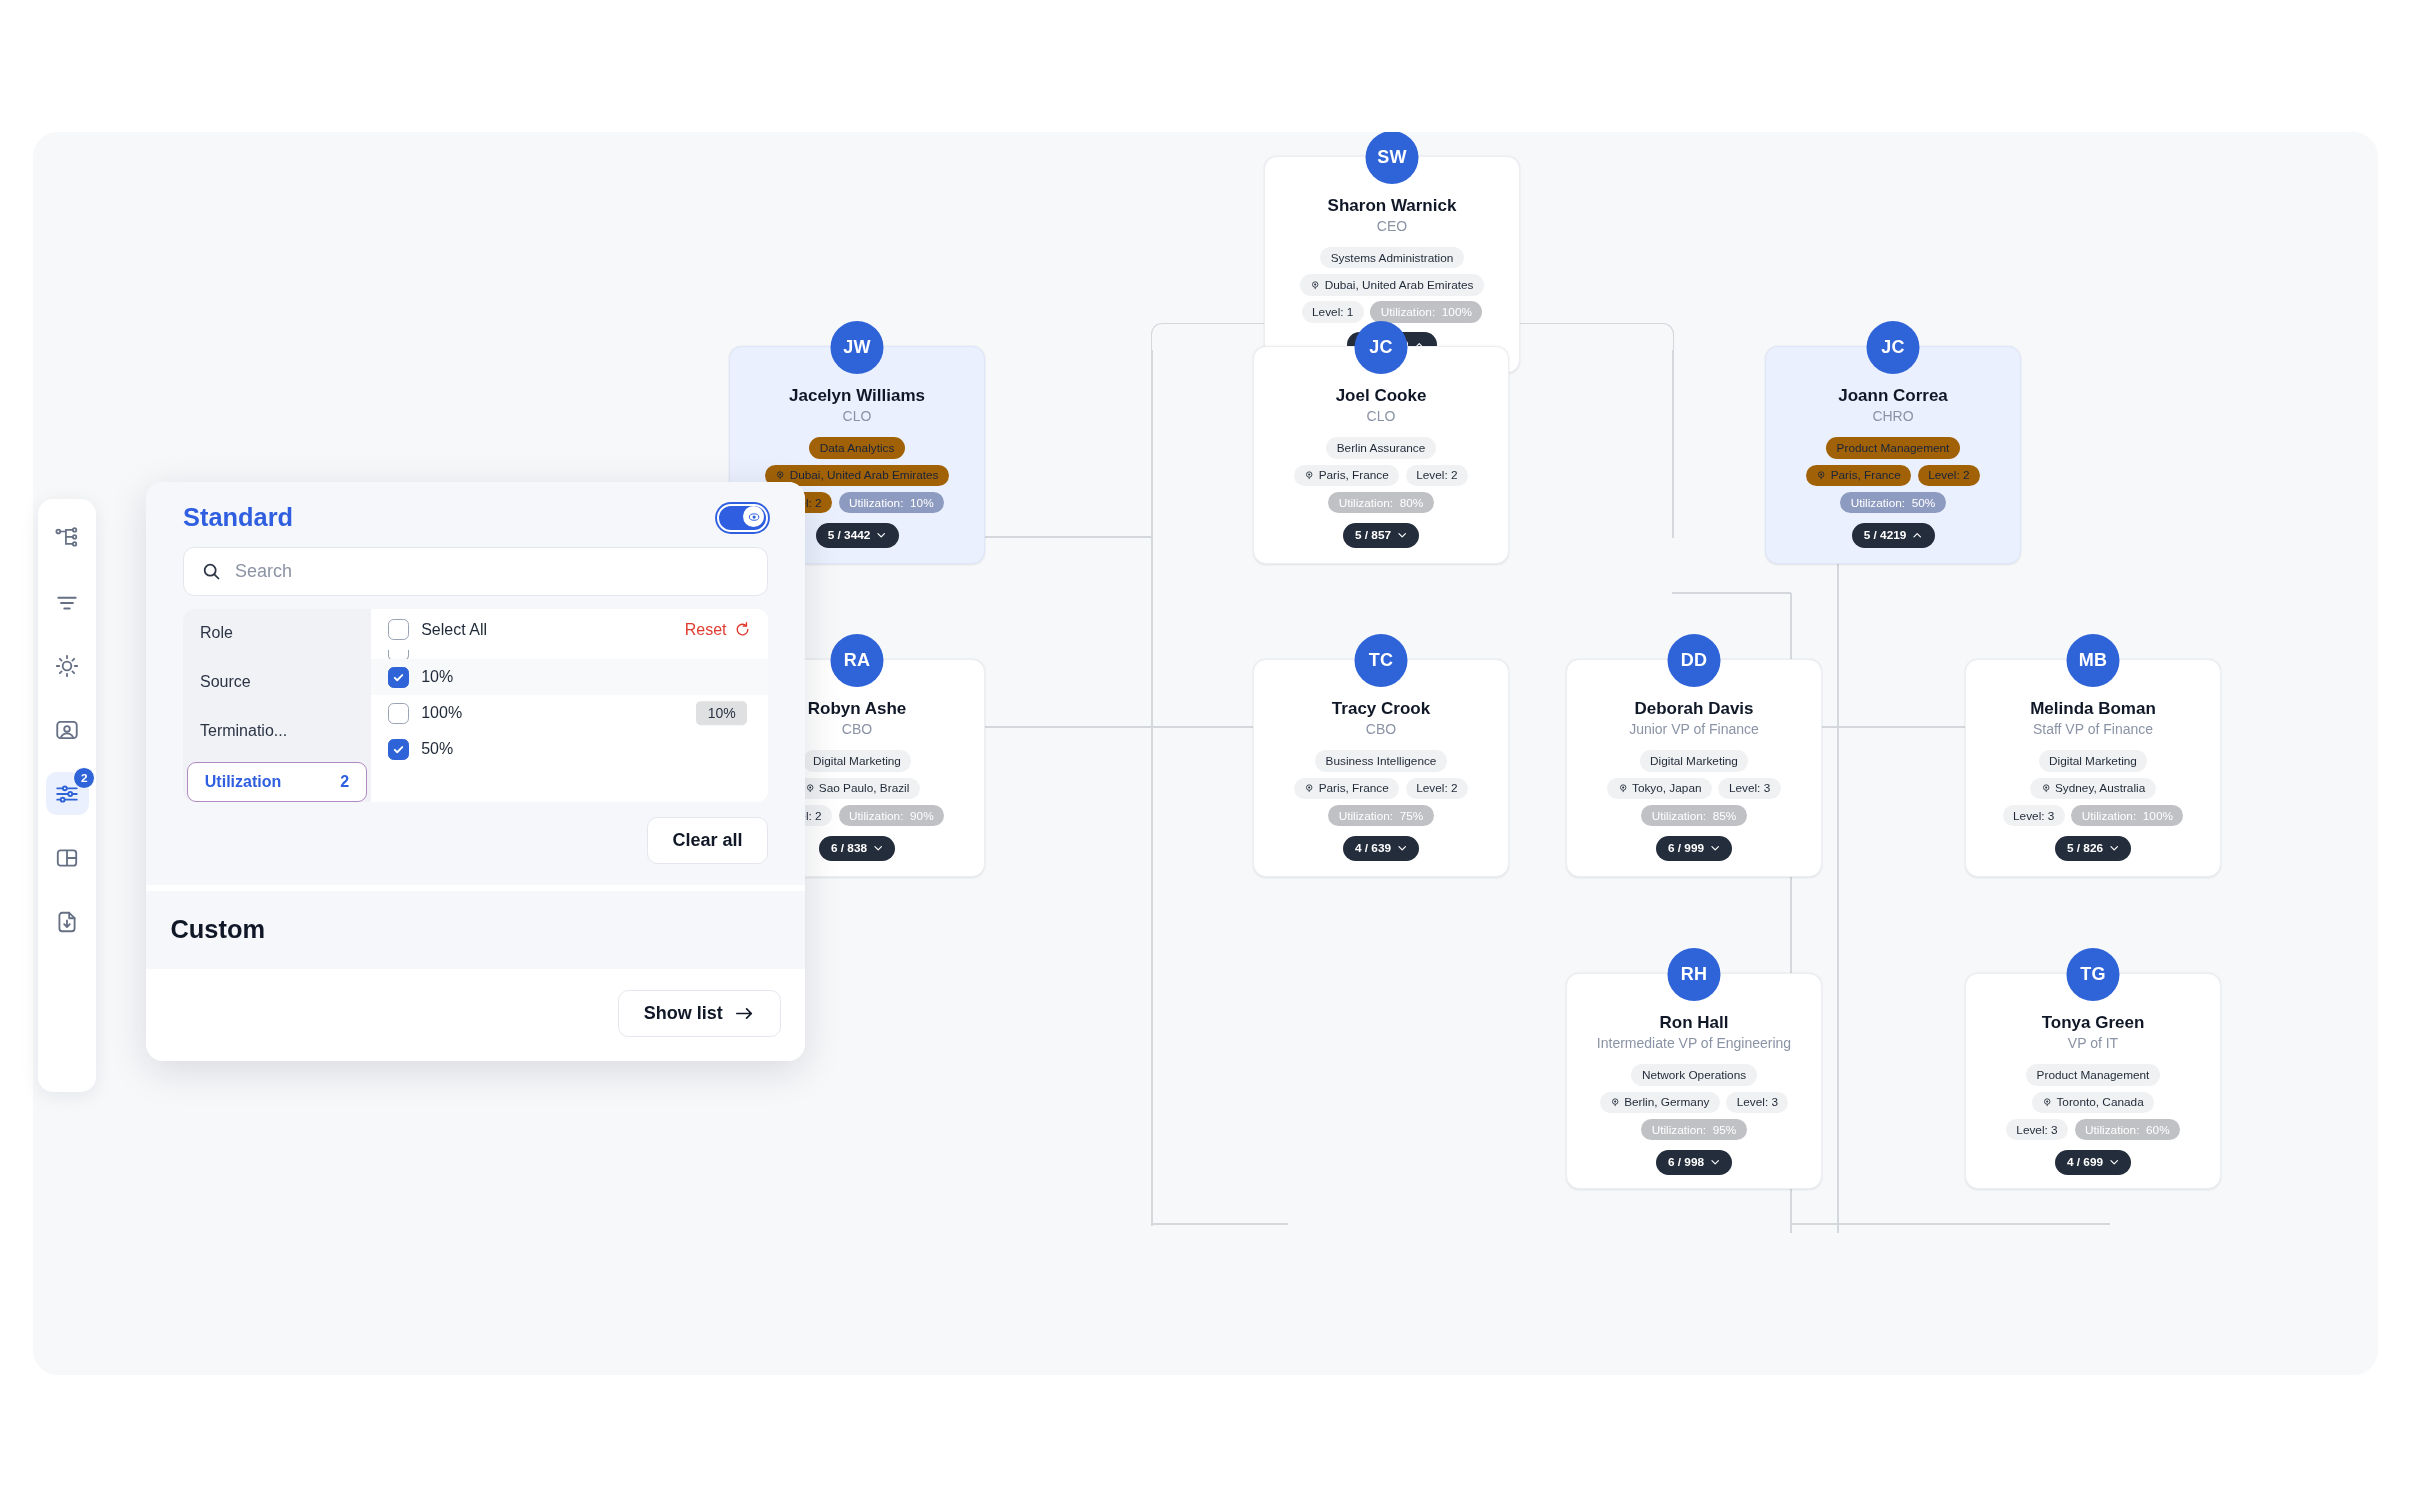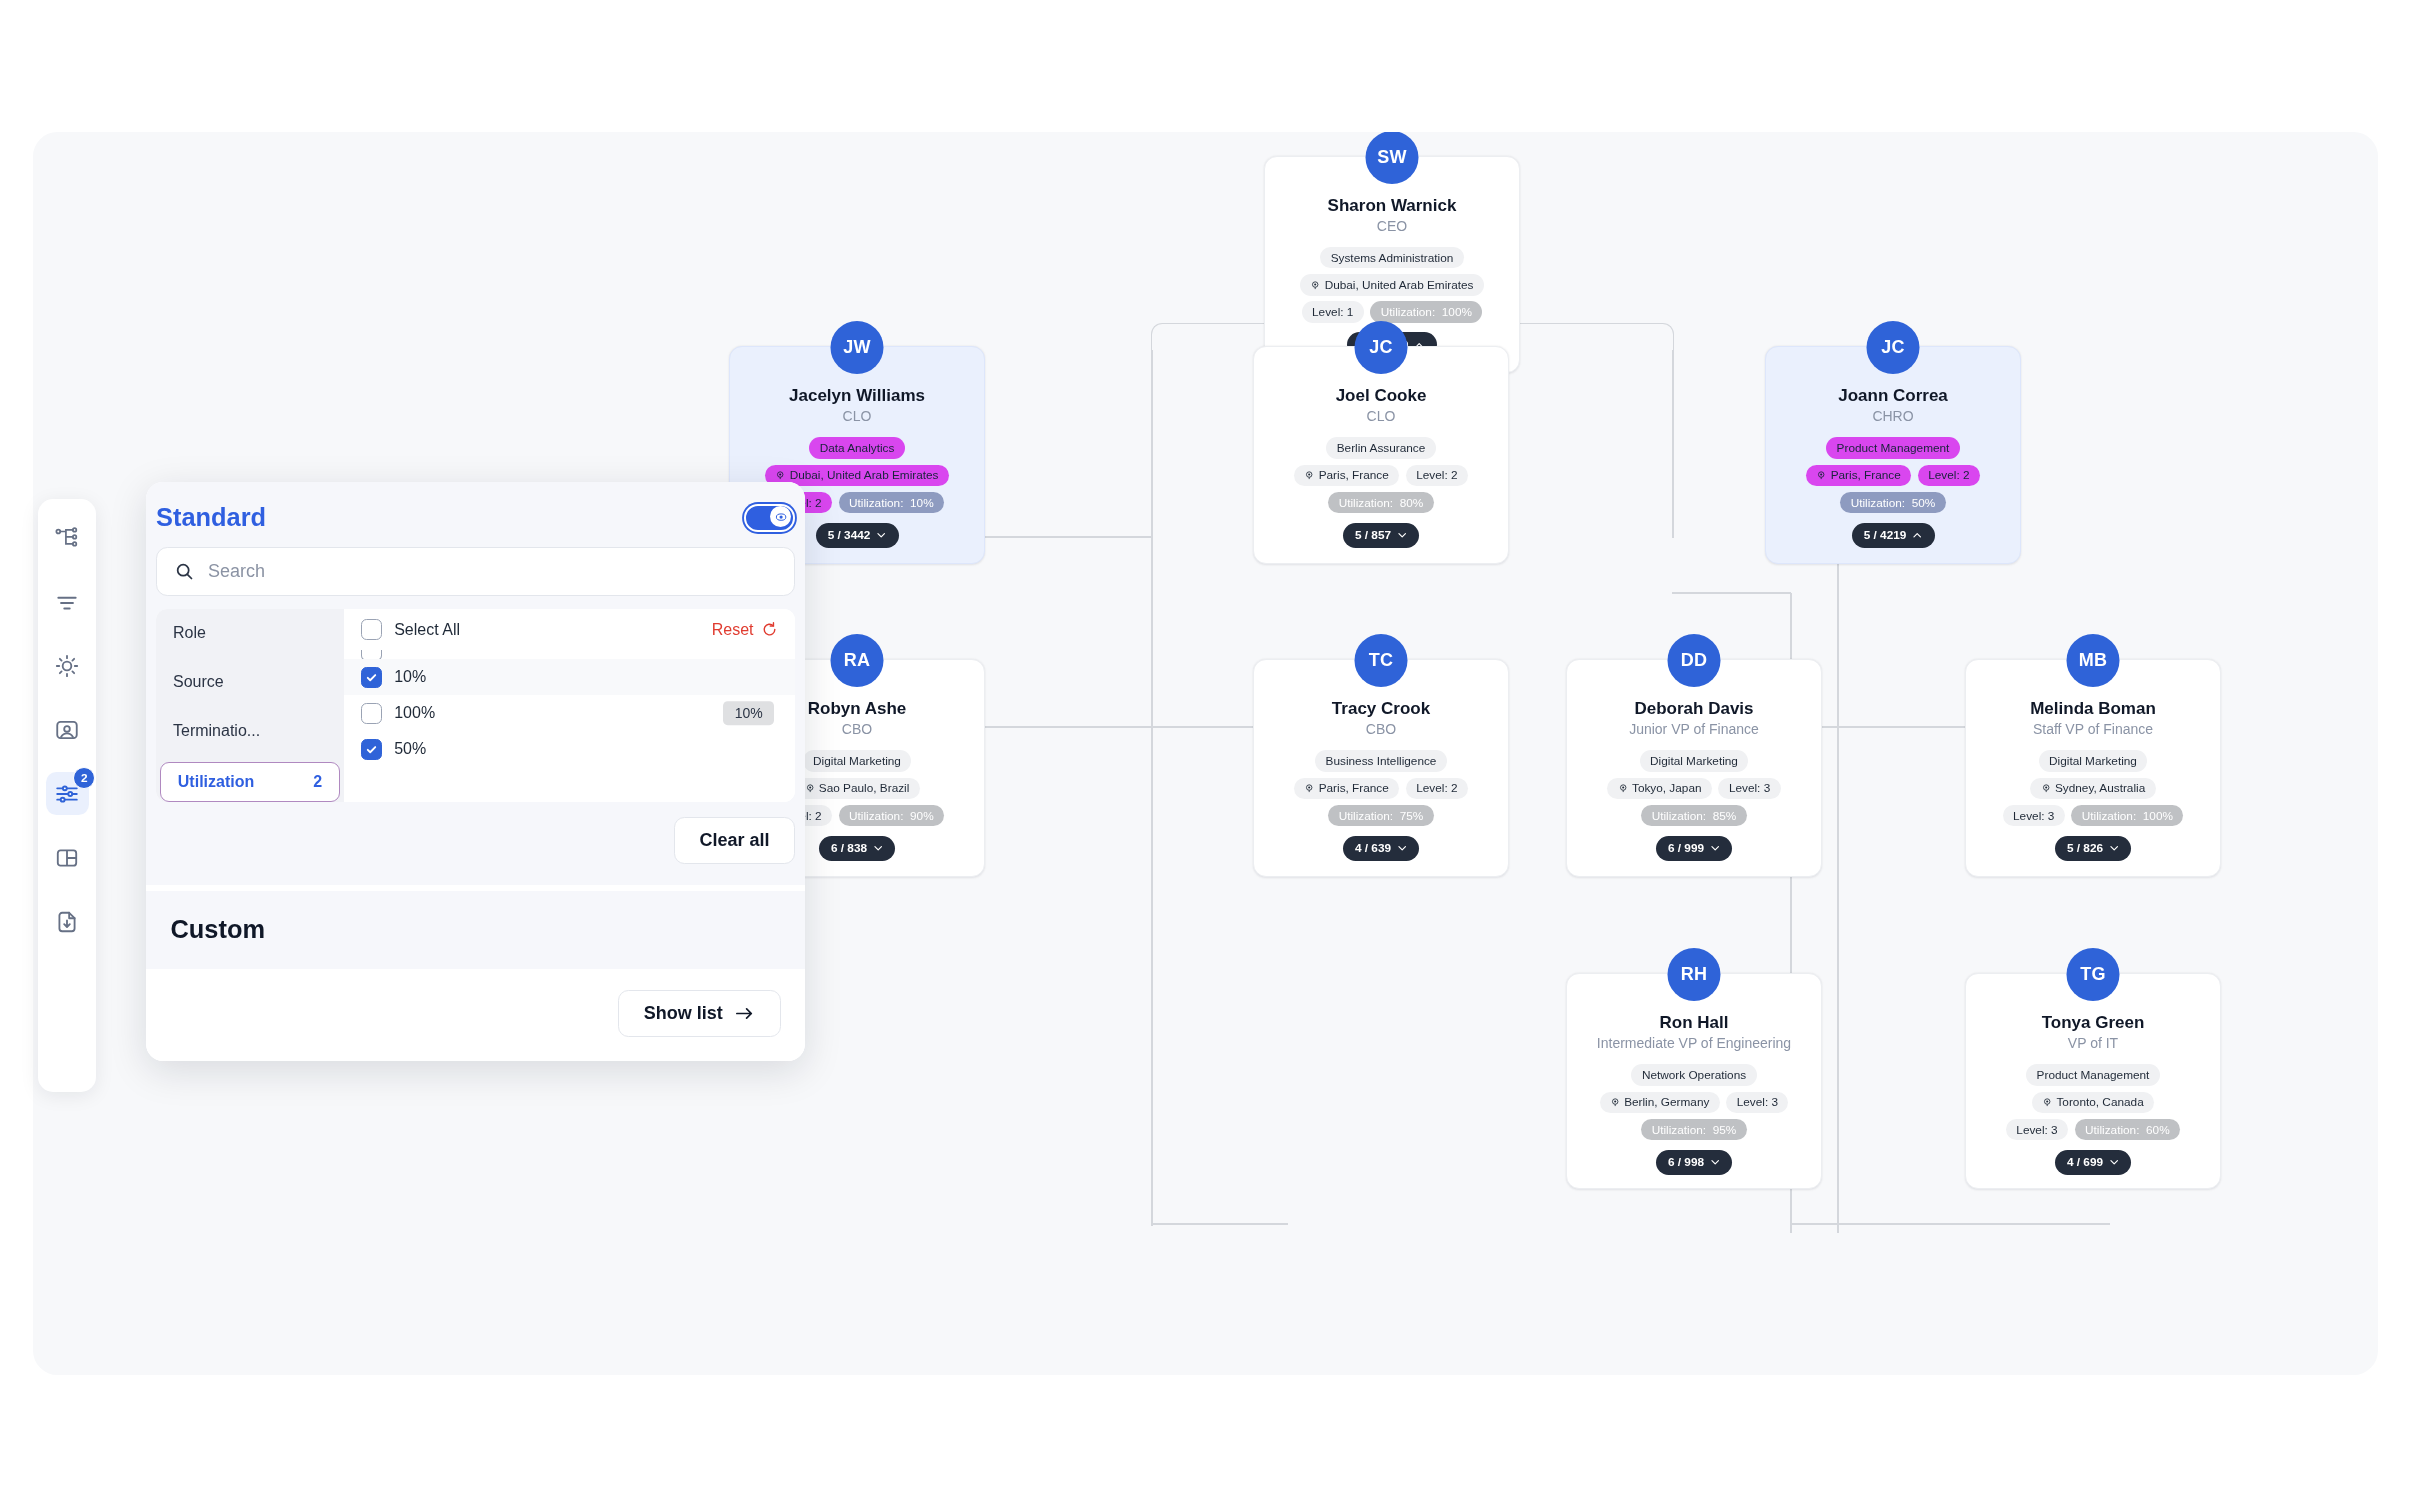--- a/index.html
+++ b/index.html
@@ -63,21 +63,21 @@
   .ttl { font-size: 14px; color: #8a93a5; margin-top: 1.9px; line-height: 1.28; }
 
   .chips { margin-top: 11.3px; display: flex; flex-direction: column; align-items: center; gap: 5.6px; }
   .chiprow { display: flex; gap: 6.6px; justify-content: center; align-items: center; flex-wrap: nowrap; }
   .chip {
     display: inline-flex; align-items: center; gap: 3.8px;
     background: #f0f1f3; color: #1f2937;
     font-size: 11.8px; padding: 3.8px 10.4px; border-radius: 941px;
     white-space: nowrap;
   }
-  .node.hl .chip { background: #d946ef; color: #18233a; }
+  .node.hl .chip { background: #a16207; color: #18233a; }
   .chip.util { background: #bfc1c4; color: #ffffff; }
   .node.hl .chip.util { background: #8e9bc0; color: #fff; }
   .chip.util .u-val { margin-left: 2.8px; }
 
   .count {
     margin-top: 9.4px;
     display: inline-flex; align-items: center; gap: 5.6px;
     background: #242d3c; color: #fff;
     font-size: 11.8px; font-weight: 700;
     padding: 5.6px 12.2px; border-radius: 941px;
@@ -119,21 +119,21 @@
   .panel {
     position: absolute;
     left: 146px; top: 482px;
     width: 659px;
     background: #ffffff;
     border-radius: 17px;
     box-shadow: 0 9.4px 38px rgba(16,24,40,.13);
     z-index: 40;
     overflow: hidden;
   }
-  .sec-std { background: #f6f7fb; padding: 21px 10px 21px; }
+  .sec-std { background: #f6f7fb; padding: 21px 37px 21px; }
   .sec-head { display: flex; align-items: center; justify-content: space-between; }
   .sec-title { font-size: 25.4px; font-weight: 700; color: #2f5fe0; }
   .sec-title.dark { color: #101828; }
   .toggle {
     width: 51px; height: 28px; border-radius: 941px;
     background: #2f5fe0; border: 2.8px solid #ffffff;
     box-shadow: 0 0 0 1.9px #2f5fe0;
     position: relative; flex: none;
   }
   .toggle .knob {

